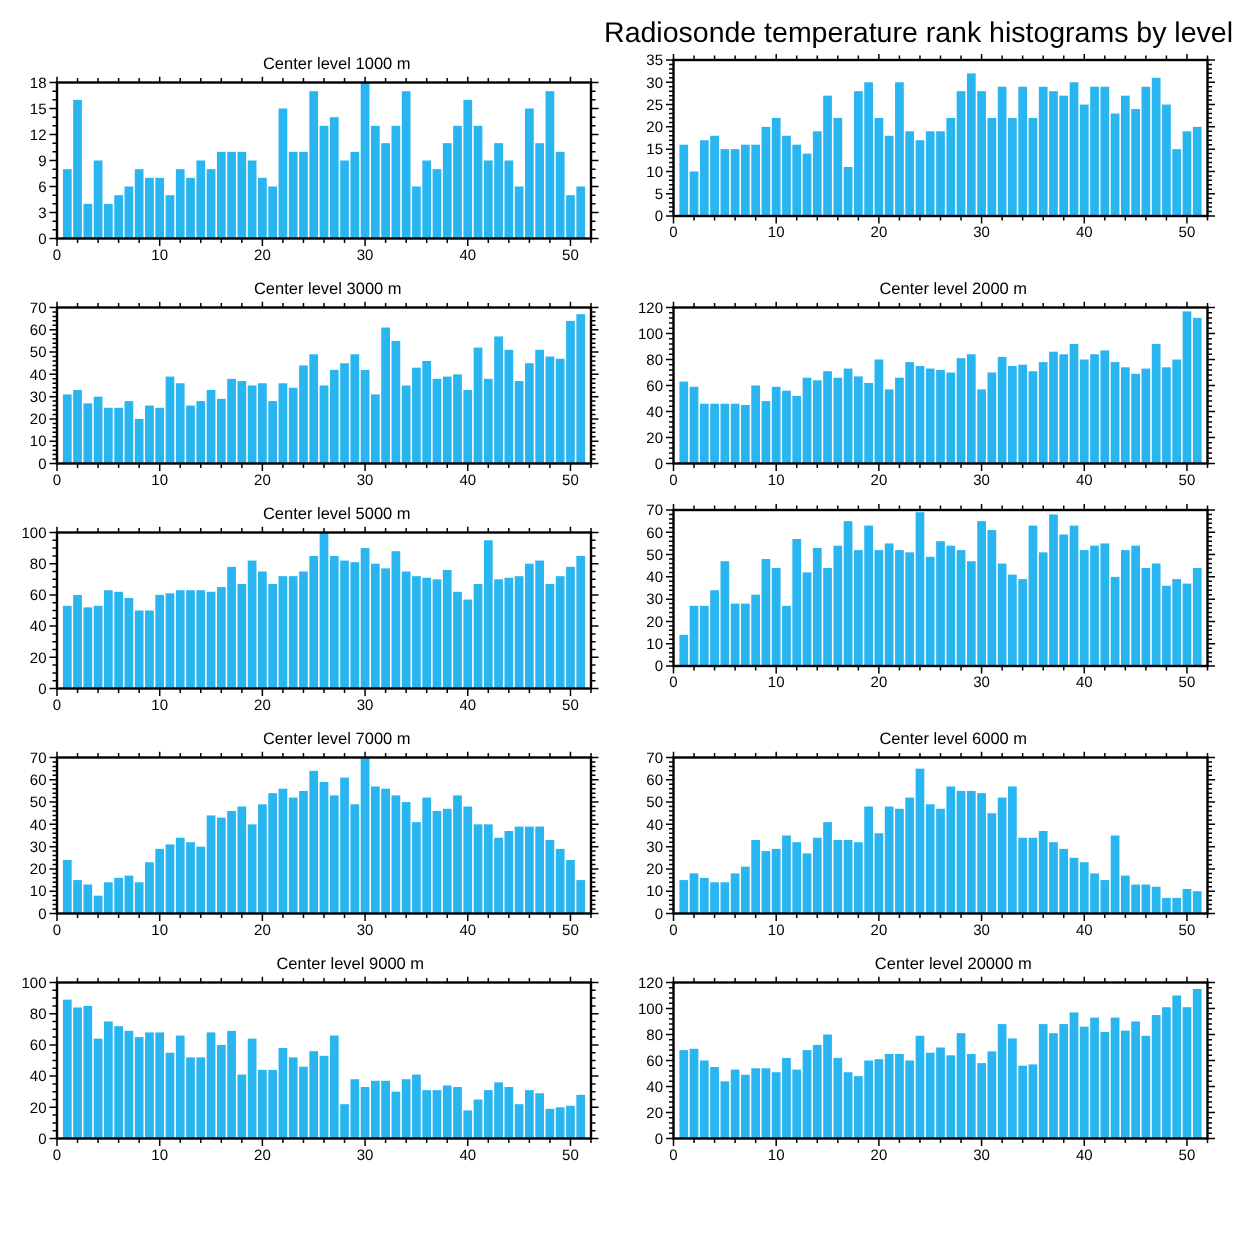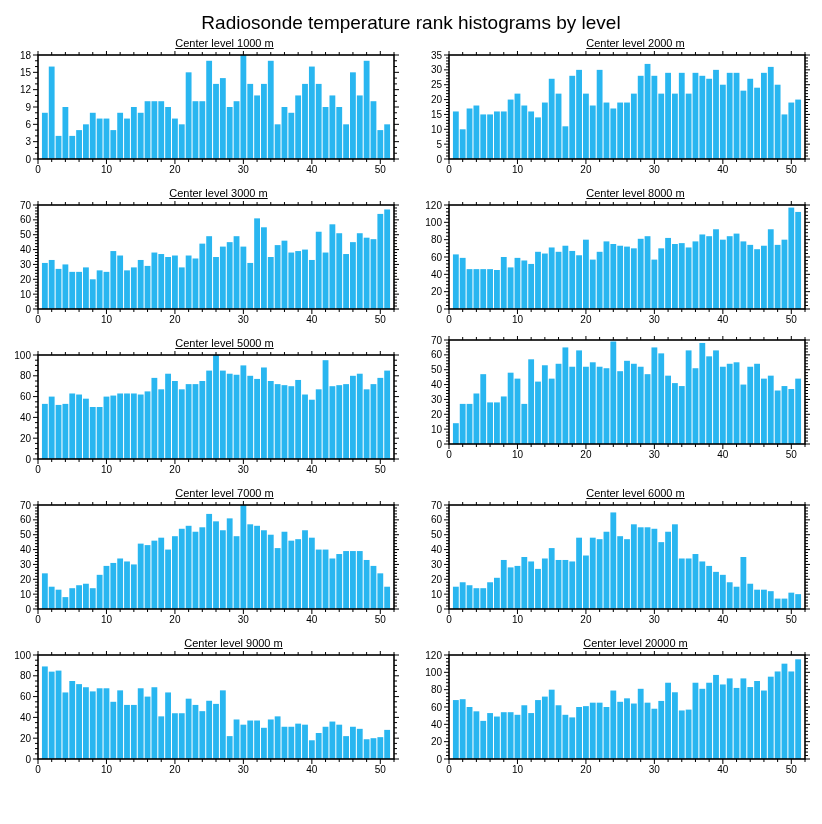--- a/index.html
+++ b/index.html
@@ -3,33 +3,32 @@
 <meta charset="utf-8">
 <style>
   html,body{margin:0;padding:0;background:#ffffff;}
   body{
     width:822px;height:824px;overflow:hidden;
     font-family:"Liberation Sans","DejaVu Sans",sans-serif;
     color:#000;
   }
   .page{width:822px;height:824px;position:relative;}
   .main-title{
-    text-align:center;
+    text-align:right;
     font-size:19px;
     font-weight:400;
     padding-top:12px;
     margin:0 0 2px 0;
     letter-spacing:0px;
   }
   .grid{
     display:grid;
     grid-template-columns:411px 411px;
     grid-auto-rows:150px;
     width:822px;
-    text-decoration:underline;
   }
   .panel{position:relative;}
   .panel-title{
     text-align:center;
     font-size:11px;
     height:15px;
     line-height:15px;
   }
   .panel svg{display:block;}
   text{font-family:"Liberation Sans","DejaVu Sans",sans-serif;}
@@ -196,21 +195,20 @@
           <line x1="38" y1="15.555555555555557" x2="35" y2="15.555555555555557" stroke="#000000" stroke-width="1"></line>
           <line x1="394" y1="15.555555555555557" x2="397" y2="15.555555555555557" stroke="#000000" stroke-width="1"></line>
           <line x1="38" y1="9.777777777777786" x2="35" y2="9.777777777777786" stroke="#000000" stroke-width="1"></line>
           <line x1="394" y1="9.777777777777786" x2="397" y2="9.777777777777786" stroke="#000000" stroke-width="1"></line>
           <line x1="38" y1="4" x2="33" y2="4" stroke="#000000" stroke-width="1"></line>
           <line x1="394" y1="4" x2="399" y2="4" stroke="#000000" stroke-width="1"></line>
           <text x="31" y="7.5" text-anchor="end" font-size="10" fill="#000000">18</text>
         </svg>
       </div>
       <div class="panel">
-        <div class="panel-title" style="padding-left: 38px;">Center level 2000 m</div>
         <svg width="406" height="124">
           <rect x="41.94" y="60.46" width="5.82" height="47.54" fill="#29B6F0"></rect>
           <rect x="48.78" y="78.29" width="5.82" height="29.71" fill="#29B6F0"></rect>
           <rect x="55.63" y="57.49" width="5.82" height="50.51" fill="#29B6F0"></rect>
           <rect x="62.48" y="54.51" width="5.82" height="53.49" fill="#29B6F0"></rect>
           <rect x="69.32" y="63.43" width="5.82" height="44.57" fill="#29B6F0"></rect>
           <rect x="76.17" y="63.43" width="5.82" height="44.57" fill="#29B6F0"></rect>
           <rect x="83.01" y="60.46" width="5.82" height="47.54" fill="#29B6F0"></rect>
           <rect x="89.86" y="60.46" width="5.82" height="47.54" fill="#29B6F0"></rect>
           <rect x="96.71" y="48.57" width="5.82" height="59.43" fill="#29B6F0"></rect>
@@ -590,21 +588,21 @@
           <line x1="38" y1="9.94285714285715" x2="35" y2="9.94285714285715" stroke="#000000" stroke-width="1"></line>
           <line x1="394" y1="9.94285714285715" x2="397" y2="9.94285714285715" stroke="#000000" stroke-width="1"></line>
           <line x1="38" y1="6.971428571428575" x2="35" y2="6.971428571428575" stroke="#000000" stroke-width="1"></line>
           <line x1="394" y1="6.971428571428575" x2="397" y2="6.971428571428575" stroke="#000000" stroke-width="1"></line>
           <line x1="38" y1="4" x2="33" y2="4" stroke="#000000" stroke-width="1"></line>
           <line x1="394" y1="4" x2="399" y2="4" stroke="#000000" stroke-width="1"></line>
           <text x="31" y="7.5" text-anchor="end" font-size="10" fill="#000000">70</text>
         </svg>
       </div>
       <div class="panel">
-        <div class="panel-title" style="padding-left: 38px;">Center level 8000 m</div>
+        <div class="panel-title" style="padding-left: 38px;">Center level 2000 m</div>
         <svg width="406" height="124">
           <rect x="41.94" y="53.40" width="5.82" height="54.60" fill="#29B6F0"></rect>
           <rect x="48.78" y="56.87" width="5.82" height="51.13" fill="#29B6F0"></rect>
           <rect x="55.63" y="68.13" width="5.82" height="39.87" fill="#29B6F0"></rect>
           <rect x="62.48" y="68.13" width="5.82" height="39.87" fill="#29B6F0"></rect>
           <rect x="69.32" y="68.13" width="5.82" height="39.87" fill="#29B6F0"></rect>
           <rect x="76.17" y="68.13" width="5.82" height="39.87" fill="#29B6F0"></rect>
           <rect x="83.01" y="69.00" width="5.82" height="39.00" fill="#29B6F0"></rect>
           <rect x="89.86" y="56.00" width="5.82" height="52.00" fill="#29B6F0"></rect>
           <rect x="96.71" y="66.40" width="5.82" height="41.60" fill="#29B6F0"></rect>

